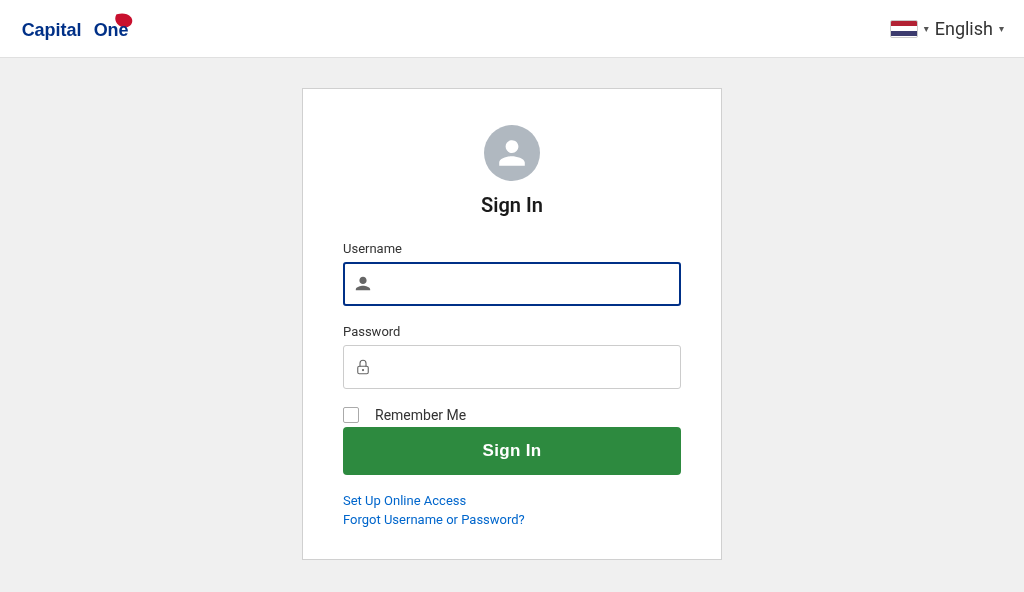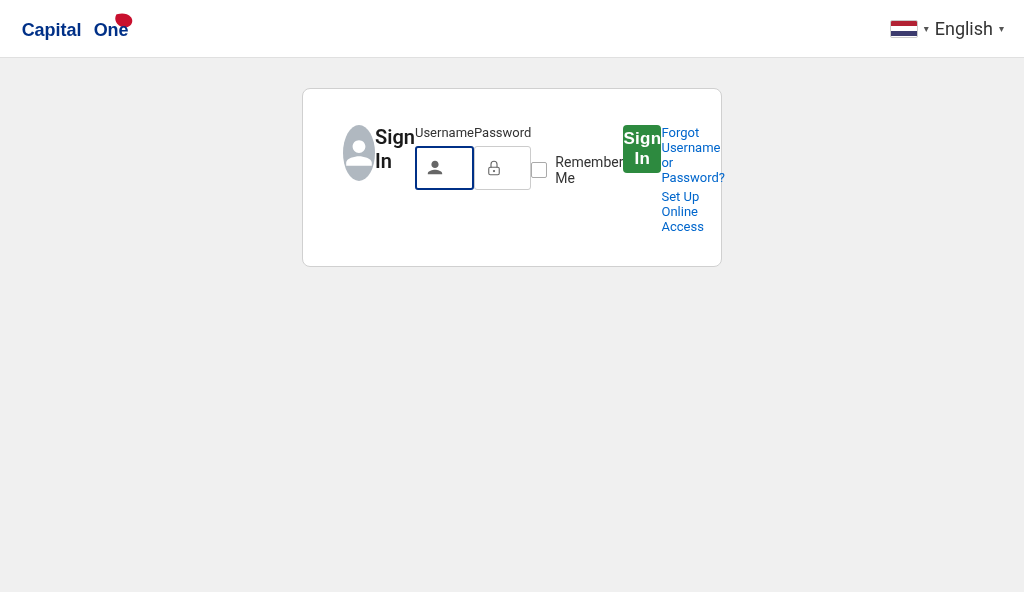--- a/index.html
+++ b/index.html
@@ -93,25 +93,26 @@
       align-items: flex-start;
       padding-top: 30px;
       height: calc(592px - 58px);
       background-color: #f0f0f0;
     }
 
     
     .login-card {
       background: #ffffff;
       border: 1px solid #d0d0d0;
-      border-radius: 8px;
+      border-radius: 0;
       width: 420px;
       padding: 36px 40px 32px 40px;
       display: flex;
-      flex-direction: row;
+      flex-direction: column;
+      align-items: center;
     }
 
     
     .avatar-circle {
       width: 56px;
       height: 56px;
       border-radius: 50%;
       background-color: #b0b8c0;
       display: flex;
       align-items: center;
@@ -178,22 +179,22 @@
     .form-input.focused {
       border: 2px solid #003087;
       border-color: #003087;
     }
 
     
     .checkbox-group {
       width: 100%;
       display: flex;
       align-items: center;
-      gap: 8px;
-      margin-bottom: 20px;
+      gap: 16px;
+      margin-bottom: 4px;
     }
 
     .checkbox-input {
       width: 16px;
       height: 16px;
       border: 1px solid #aaa;
       border-radius: 2px;
       appearance: none;
       -webkit-appearance: none;
       cursor: pointer;
@@ -303,18 +304,18 @@
     </div>
 
     <div class="checkbox-group">
       <input type="checkbox" class="checkbox-input" style="">
       <span class="checkbox-label">Remember Me</span>
     </div>
 
     <button class="sign-in-btn">Sign In</button>
 
     <div class="links-area">
+      <a class="link-item" href="#">Set Up Online Access</a>
       <a class="link-item" href="#">Forgot Username or Password?</a>
-      <a class="link-item" href="#">Set Up Online Access</a>
     </div>
 
   </div>
 </main>
 
 </body></html>

